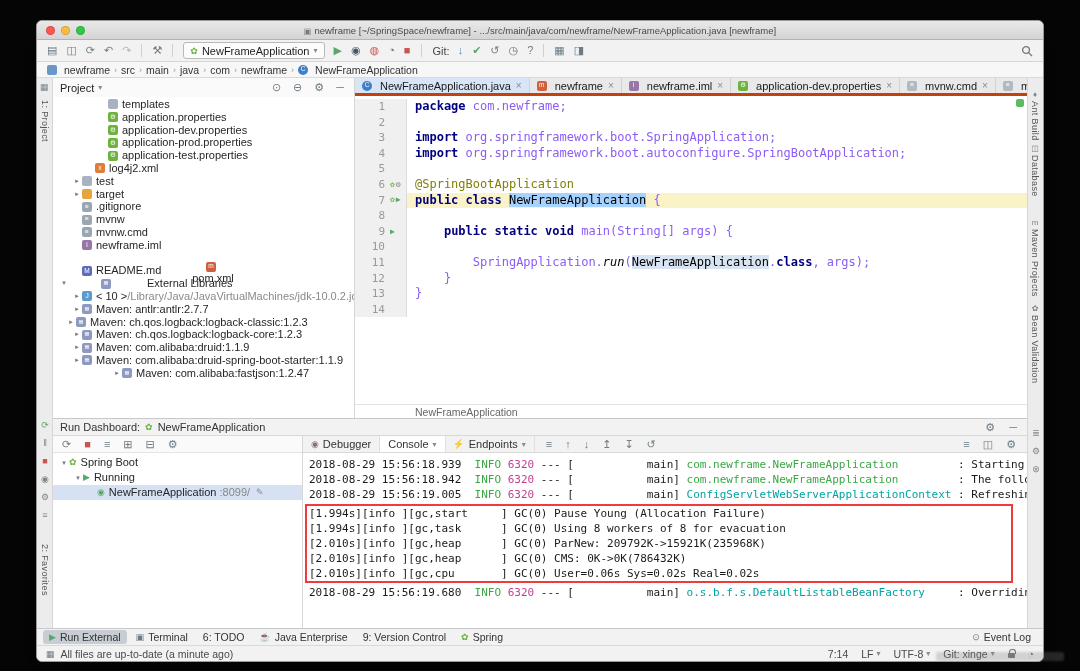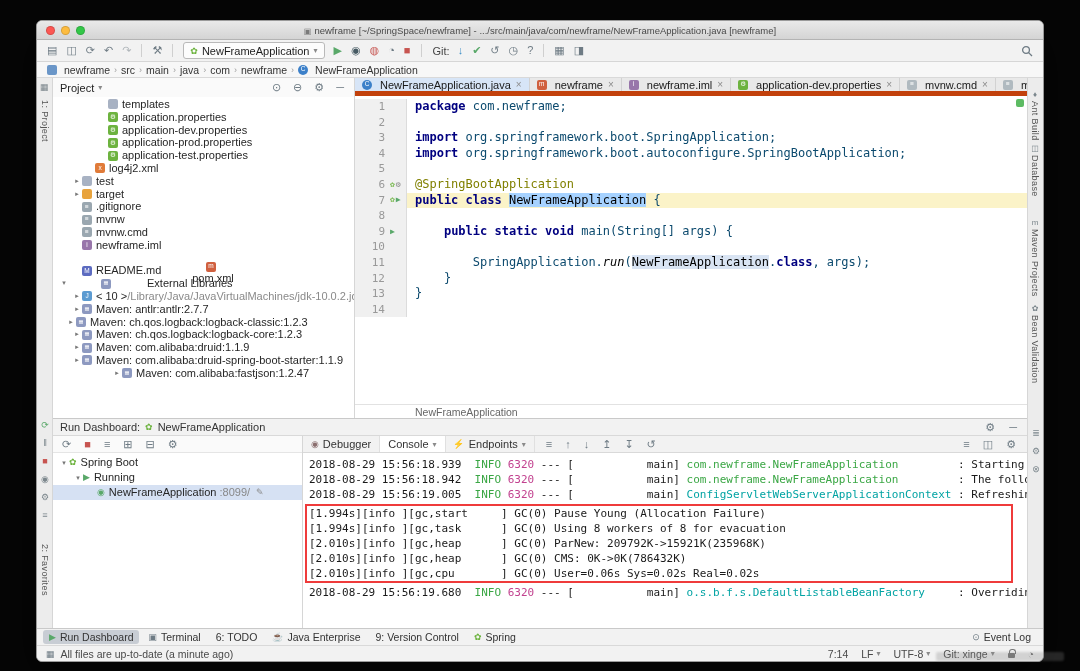--- a/index.html
+++ b/index.html
@@ -47,34 +47,34 @@
 .arrow{width:10px;flex:0 0 10px;color:#777;font-size:7px;text-align:center}
 .chip{width:10px;height:10px;border-radius:2px;display:inline-flex;align-items:center;justify-content:center;font-size:6.5px;color:#fff;margin-right:4px;flex:0 0 10px;line-height:1}
 .chip-folder{background:#a8b2c3}.chip-folder-ex{background:#e8a33d}.chip-props{background:#6db33f}
 .chip-xml{background:#e07b39}.chip-text{background:#9aa7b0}.chip-iml{background:#9876aa}
 .chip-maven{background:#d0603f}.chip-md{background:#5c6bc0}.chip-lib{background:#8d99c0}
 .chip-jdk{background:#5c9bd1}.chip-class{background:#3c80c9;border-radius:50%}.chip-file{background:#b0bac0}
 .chip-folder-src{background:#6a96c8}
 .tsub{color:#8a8a8a}
 
 .editor{flex:1;display:flex;flex-direction:column;min-width:0;background:#fff}
-.tabs{flex:0 0 18px;background:#e9e9e9;border-bottom:5px solid #c2410c;display:flex;font-size:11px;overflow:hidden}
+.tabs{flex:0 0 18px;background:#e9e9e9;border-bottom:3px solid #c2410c;display:flex;font-size:11px;overflow:hidden}
 .tab{display:flex;align-items:center;gap:4px;padding:0 7px;height:100%;border-right:1px solid #d2d2d2;color:#1a1a1a;white-space:nowrap}
 .tab.active{background:#d7e5f7}
 .close{color:#8c8c8c;font-size:10px;margin-left:1px}
 .code{flex:1;min-height:0;overflow:hidden;font-family:"DejaVu Sans Mono",monospace;font-size:12px;position:relative;padding-top:3px}
 .crow{height:15.6px;line-height:15.6px;display:flex;white-space:pre}
 .gnum{flex:0 0 34px;text-align:right;color:#999;background:#f0f0f0;padding-right:4px;font-size:11px}
 .gicons{flex:0 0 18px;background:#f0f0f0;border-right:1px solid #dcdcdc;display:flex;align-items:center;gap:1px;padding-left:1px}
 .gic{font-size:8px;line-height:1}
 .ctext{flex:1;padding-left:8px}
 .crow.caret .ctext{background:#fbf3c8}
 .tok-kw{color:#000080;font-weight:bold}
 .tok-ann{color:#808000}
-.tok-p{color:#0c4a6e}
+.tok-p{color:#8b5cf6}
 .tok-m{color:#000;font-style:italic}
 .tok-sel{background:#a6d2ff}
 .tok-usage{background:#d9e4f3}
 .stripe-ok{position:absolute;top:3px;right:3px;width:8px;height:8px;background:#5dbb63;border-radius:2px}
 .editor-crumb{flex:0 0 14px;border-top:1px solid #e2e2e2;font-size:10.5px;color:#666;display:flex;align-items:center;padding-left:60px;background:#fff}
 
 .dashboard{flex:0 0 210px;display:flex;flex-direction:column;min-height:0;border-top:1px solid #c9c9c9}
 .dash-header{flex:0 0 17px;background:#f2f2f2;border-bottom:1px solid #d9d9d9;display:flex;align-items:center;gap:5px;padding:0 7px;font-size:11px;color:#333}
 .dash-header .leaf{color:#6db33f;font-size:9px}
 .dh-icons{margin-left:auto;display:flex;gap:8px;color:#828c92;font-size:10px}
@@ -510,21 +510,21 @@
           <span class="strip-glyph">⚙</span>
           <span class="strip-glyph">⊗</span>
         </div>
       </div>
 
   </div>
 
   <div class="toolwindow-bar">
       <div class="tw-btn active">
         <span class="tw-ic" style="color: rgb(89, 168, 105);">▶</span>
-        <span>Run Dashboard</span>
+        <span>Run External</span>
       </div>
       <div class="tw-btn">
         <span class="tw-ic">▣</span>
         <span>Terminal</span>
       </div>
       <div class="tw-btn">
         <span>6: TODO</span>
       </div>
       <div class="tw-btn">
         <span class="tw-ic">☕</span>

